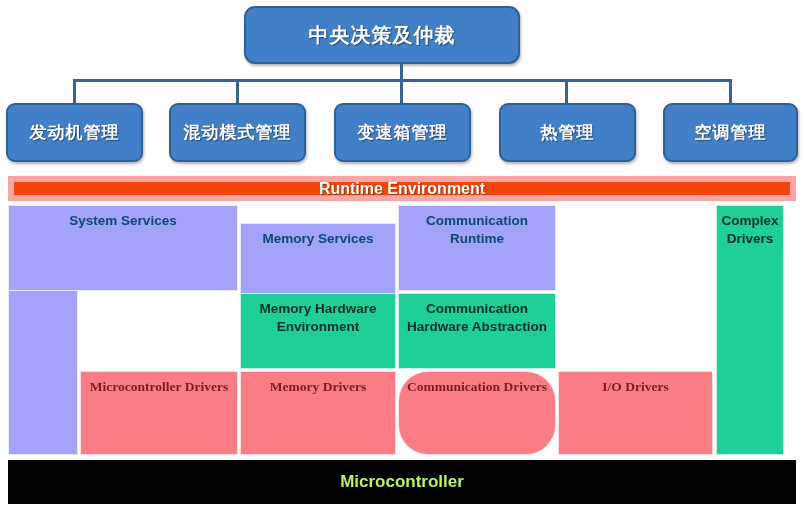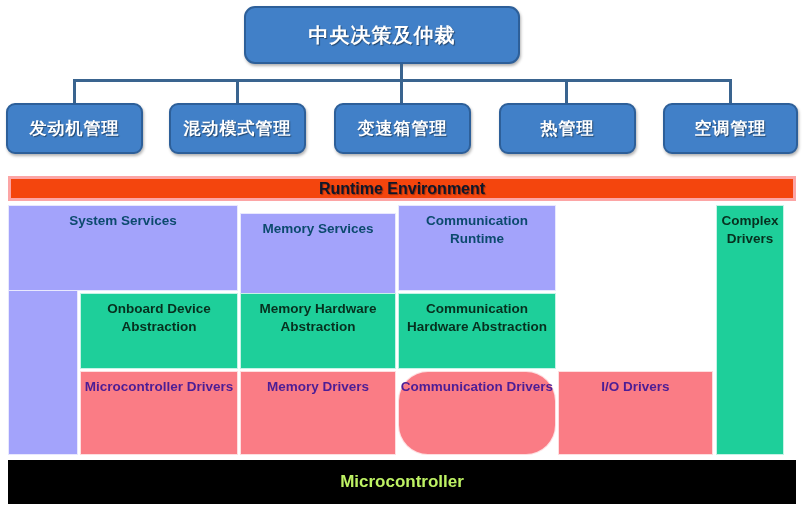--- a/index.html
+++ b/index.html
@@ -40,43 +40,43 @@
   .app-box.central {
     left: 244px;
     top: 6px;
     width: 276px;
     height: 58px;
     font-size: 20px;
     border-radius: 11px;
   }
   .app-box.leaf {
     top: 103px;
-    height: 51px;
+    height: 59px;
     font-size: 17px;
   }
 
   
   .conn {
     position: absolute;
     background: #3a648f;
   }
   .conn.v { width: 3px; }
   .conn.h { height: 3px; }
 
   
   .rte-bar {
     position: absolute;
     left: 8px;
     top: 176px;
     width: 788px;
     height: 25px;
     background: #f4450d;
-    border: 3px solid #fca5a5;
+    border: 6px solid #fca5a5;
     box-sizing: border-box;
-    color: #0f172a;
+    color: #ffffff;
     font-size: 16px;
     font-weight: bold;
     display: flex;
     align-items: center;
     justify-content: center;
     text-shadow: 1px 1px 1px rgba(0,0,0,0.35);
   }
 
   
   .stack {
@@ -96,21 +96,21 @@
     justify-content: center;
     text-align: center;
     padding-top: 6px;
     font-size: 13.5px;
     font-weight: bold;
     line-height: 1.30;
     color: #0d0d3a;
   }
   .cell.services { background: #a3a3fb; color: #0c4a6e; }
   .cell.hwabs    { background: #1ecf9a; color: #07301f; }
-  .cell.drivers  { background: #fa7c85; color: #4c1d95; }
+  .cell.drivers  { background: #fa7c85; color: #7f1d1d; font-family: Liberation Serif, serif; }
 
   
   .mcu-bar {
     position: absolute;
     left: 8px;
     top: 460px;
     width: 788px;
     height: 44px;
     background: #000000;
     color: #bef264;
@@ -141,25 +141,24 @@
       <div class="app-box leaf" style="left: 169px; width: 137px;">混动模式管理</div>
       <div class="app-box leaf" style="left: 334px; width: 137px;">变速箱管理</div>
       <div class="app-box leaf" style="left: 499px; width: 137px;">热管理</div>
       <div class="app-box leaf" style="left: 663px; width: 135px;">空调管理</div>
     </div>
 
   <div class="rte-bar">Runtime Environment</div>
 
   <div class="stack" id="bsw-stack">
       <div class="cell services" style="left: 0px; top: 0px; width: 70px; height: 250px;"></div>
-      <div class="cell services" style="left: 232px; top: 8px; width: 156px; height: 86px;">Memory Services</div>
+      <div class="cell services" style="left: 232px; top: 18px; width: 156px; height: 86px;">Memory Services</div>
       <div class="cell services" style="left: 390px; top: 0px; width: 158px; height: 86px;">Communication Runtime</div>
       <div class="cell hwabs" style="left: 708px; top: 0px; width: 68px; height: 250px;">Complex Drivers</div>
-      <div class="cell hwabs" style="left: 72px; top: 88px; width: 158px; height: 76px;">Onboard Device Abstraction</div>
-      <div class="cell hwabs" style="left: 232px; top: 88px; width: 156px; height: 76px;">Memory Hardware Abstraction</div>
+      <div class="cell hwabs" style="left: 232px; top: 88px; width: 156px; height: 76px;">Memory Hardware Environment</div>
       <div class="cell hwabs" style="left: 390px; top: 88px; width: 158px; height: 76px;">Communication Hardware Abstraction</div>
       <div class="cell drivers" style="left: 72px; top: 166px; width: 158px; height: 84px;">Microcontroller Drivers</div>
       <div class="cell drivers" style="left: 232px; top: 166px; width: 156px; height: 84px;">Memory Drivers</div>
       <div class="cell drivers" style="left: 390px; top: 166px; width: 158px; height: 84px; border-radius: 30px;">Communication Drivers</div>
       <div class="cell drivers" style="left: 550px; top: 166px; width: 155px; height: 84px;">I/O Drivers</div>
       <div class="cell services" style="left: 0px; top: 0px; width: 230px; height: 86px;">System Services</div>
     </div>
 
   <div class="mcu-bar">Microcontroller</div>
 

